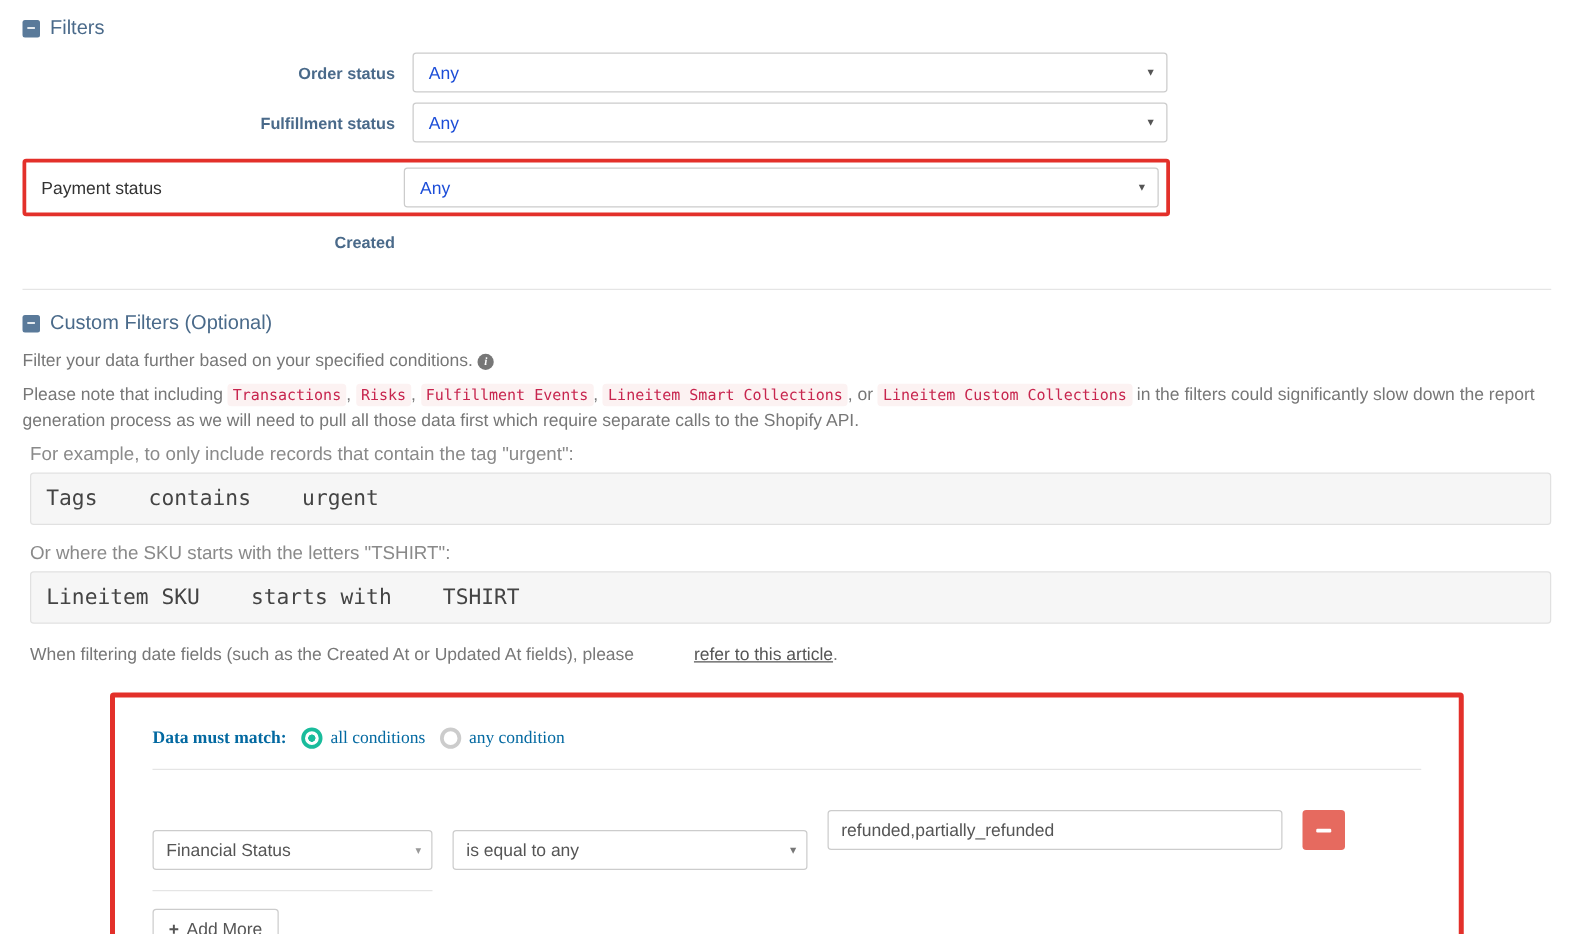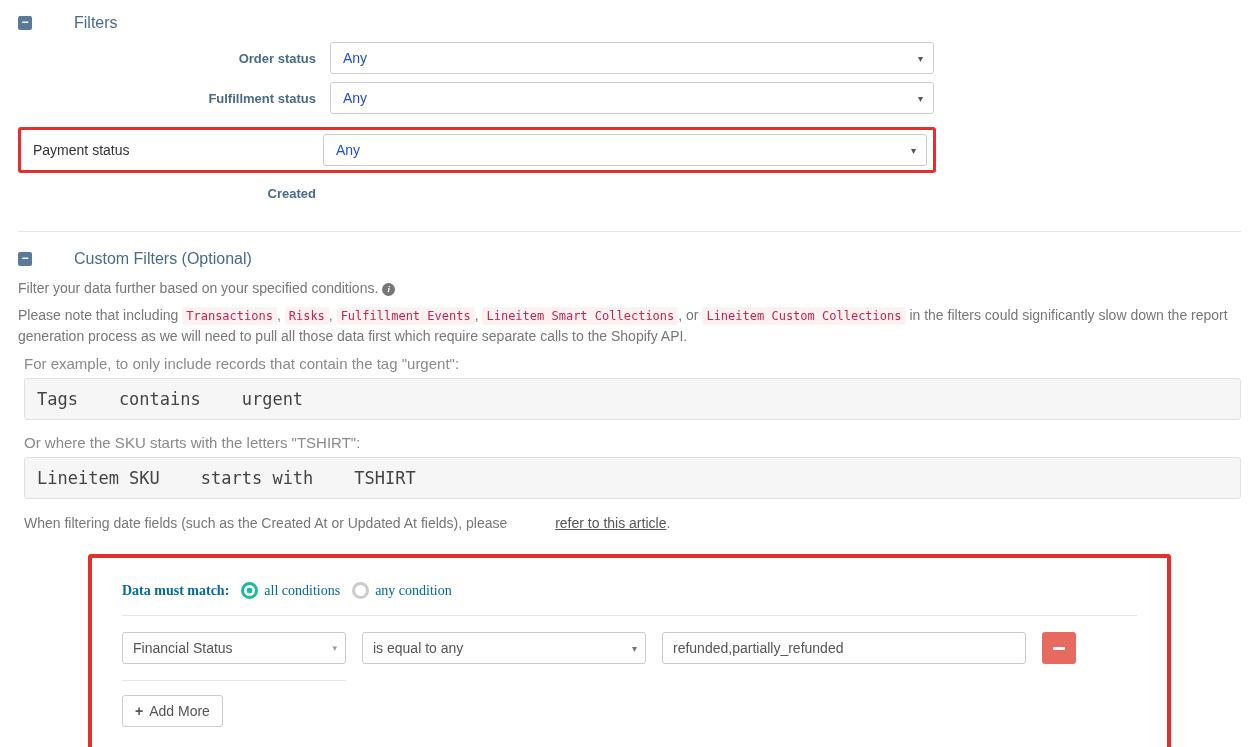--- a/index.html
+++ b/index.html
@@ -10,21 +10,20 @@
     margin: 0;
     padding: 0 18px 18px 18px;
     background: #fff;
   }
   .section-header {
     display: flex;
     align-items: center;
     color: #4a6a8a;
     font-size: 16px;
     margin: 14px 0 10px 0;
-    gap: 34px;
   }
   .collapse-icon {
     width: 14px; height: 14px;
     border-radius: 2px;
     background: #5a7a9a;
     display: inline-flex;
     align-items: center;
     justify-content: center;
     color: #fff;
     margin-right: 8px;
@@ -152,20 +151,21 @@
   .condition-row { display: flex; align-items: center; gap: 16px; }
   .combo {
     border: 1px solid #ccc;
     border-radius: 3px;
     padding: 7px 24px 7px 10px;
     background: #fff;
     font-size: 14px;
     color: #555;
     position: relative;
     cursor: pointer;
+    margin-top: 32px;
   }
   .combo.field { width: 224px;}
   .combo.op { width: 284px; }
   .combo::after {
     content: "▾";
     position: absolute;
     right: 8px; top: 50%;
     transform: translateY(-50%);
     font-size: 10px; color: #777;
   }

